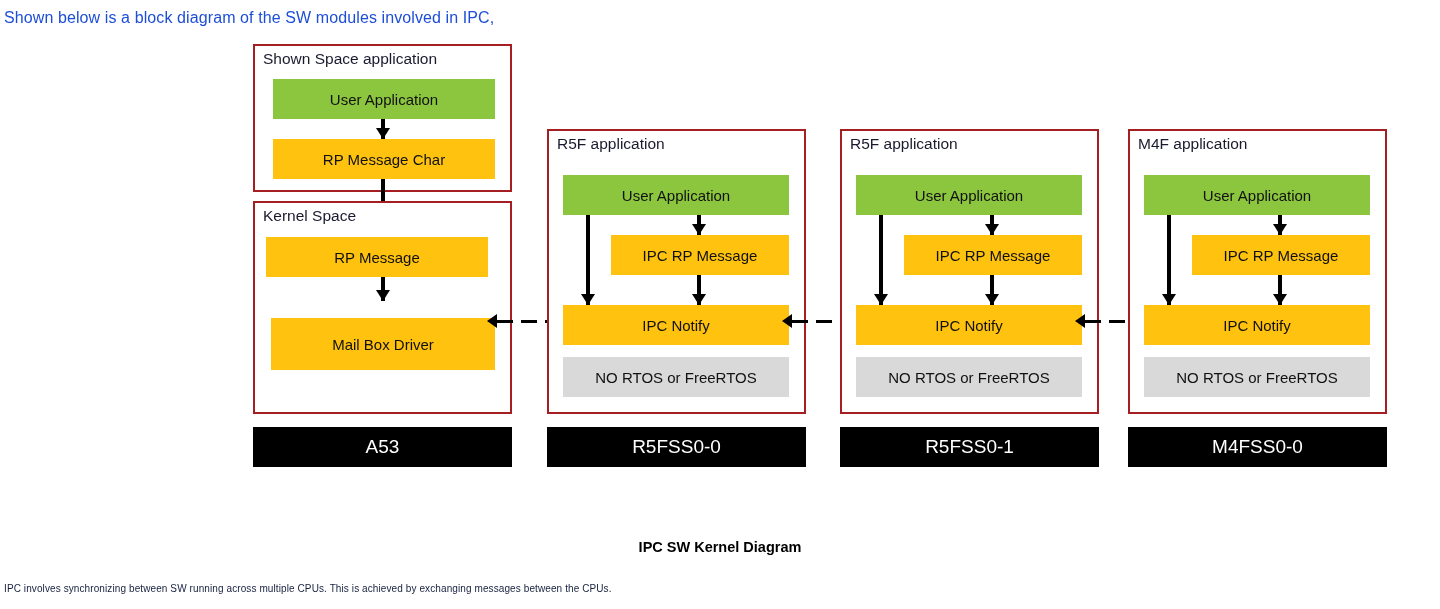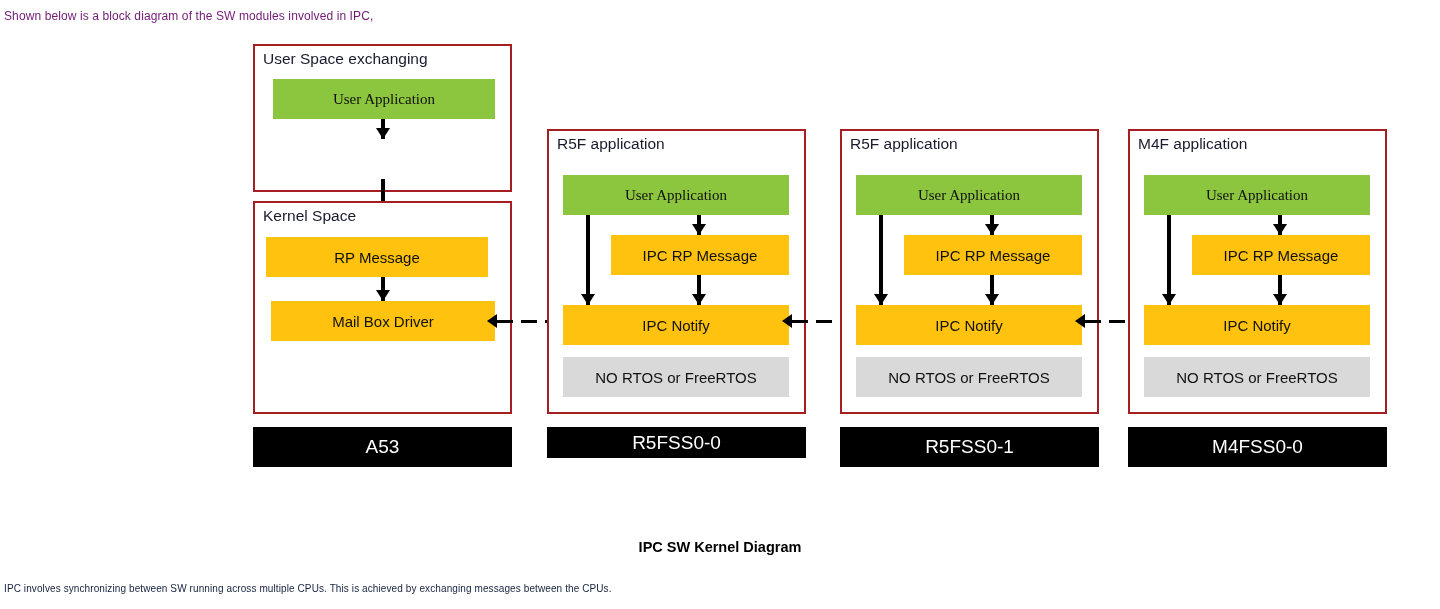--- a/index.html
+++ b/index.html
@@ -4,21 +4,21 @@
 <style>
   html,body{margin:0;padding:0;}
   body{
     width:1440px;height:609px;background:#ffffff;
     font-family:"Liberation Sans",sans-serif;
     position:relative;overflow:hidden;
     color:#1a1a1a;
   }
   .intro{
     position:absolute;left:4px;top:9px;
-    font-size:12px;color:#701a75;letter-spacing:.1px;white-space:nowrap;
+    font-size:16px;color:#1d4ed8;letter-spacing:.1px;white-space:nowrap;
   }
   .footer{
     position:absolute;left:4px;top:583px;
     font-size:10px;color:#16213e;letter-spacing:.1px;white-space:nowrap;
   }
   .watermark{
     position:absolute;left:1309px;top:591px;
     font-size:13px;color:#c8c8c8;white-space:nowrap;margin-top:21px;
   }
   .caption{
@@ -36,21 +36,21 @@
   .group-title{
     position:absolute;left:8px;top:4px;
     font-size:15.5px;color:#1a1a2e;white-space:nowrap;
   }
 
   .blk{
     position:absolute;box-sizing:border-box;
     display:flex;align-items:center;justify-content:center;
     font-size:15px;color:#111;white-space:nowrap;
   }
-  .blk.green{background:#8CC63F;font-family:Liberation Serif, serif;}
+  .blk.green{background:#8CC63F;}
   .blk.orange{background:#FFC20E;}
   .blk.gray{background:#D9D9D9;}
 
   .cpubar{
     position:absolute;background:#000000;
     display:flex;align-items:center;justify-content:center;
     color:#ffffff;font-size:19px;box-sizing:border-box;white-space:nowrap;
   }
 
   
@@ -79,42 +79,43 @@
   }
 </style>
 </head>
 <body>
 
 <div class="intro">Shown below is a block diagram of the SW modules involved in IPC,</div>
 
 <div class="diagram">
 
   <div class="group" style="left:253px;top:44px;width:259px;height:148px;">
-    <div class="group-title">User Space exchanging</div>
+    <div class="group-title">Shown Space application</div>
   </div>
   <div class="blk green" style="left:273px;top:79px;width:222px;height:40px;">User Application</div>
   <div class="varrow" style="left:381px;top:119px;width:4px;height:20px;">
     <div class="shaft" style="height:20px;"></div>
     <div class="head"></div>
   </div>
+  <div class="blk orange" style="left:273px;top:139px;width:222px;height:40px;">RP Message Char</div>
 
   <div class="varrow" style="left:381px;top:179px;width:4px;height:58px;">
     <div class="shaft" style="height:58px;"></div>
     <div class="head"></div>
   </div>
 
   <div class="group" style="left:253px;top:201px;width:259px;height:213px;">
     <div class="group-title">Kernel Space</div>
   </div>
   <div class="blk orange" style="left:266px;top:237px;width:222px;height:40px;">RP Message</div>
   <div class="varrow" style="left:381px;top:277px;width:4px;height:24px;">
     <div class="shaft" style="height:24px;"></div>
     <div class="head"></div>
   </div>
-  <div class="blk orange" style="left:271px;top:301px;width:224px;height:40px;">Mail Box Driver</div>
+  <div class="blk orange" style="left:271px;top:318px;width:224px;height:52px;">Mail Box Driver</div>
 
   <div class="cpubar" style="left:253px;top:427px;width:259px;height:40px;">A53</div>
 
   <div class="hconn" style="left:487px;top:314px;width:88px;">
     <div class="head-l"></div>
     <div class="dash" style="left:10px;width:16px;"></div>
     <div class="dash" style="left:34px;width:16px;"></div>
     <div class="dash" style="left:58px;width:16px;"></div>
     <div class="head-r"></div>
   </div>
@@ -134,21 +135,21 @@
     <div class="head"></div>
   </div>
   <div class="blk orange" style="left:611px;top:235px;width:178px;height:40px;">IPC RP Message</div>
   <div class="varrow" style="left:697px;top:275px;width:4px;height:30px;">
     <div class="shaft" style="height:30px;"></div>
     <div class="head"></div>
   </div>
   <div class="blk orange" style="left:563px;top:305px;width:226px;height:40px;">IPC Notify</div>
   <div class="blk gray" style="left:563px;top:357px;width:226px;height:40px;">NO RTOS or FreeRTOS</div>
 
-  <div class="cpubar" style="left:547px;top:427px;width:259px;height:31px;">R5FSS0-0</div>
+  <div class="cpubar" style="left:547px;top:427px;width:259px;height:40px;">R5FSS0-0</div>
 
   <div class="hconn" style="left:782px;top:314px;width:88px;">
     <div class="head-l"></div>
     <div class="dash" style="left:10px;width:16px;"></div>
     <div class="dash" style="left:34px;width:16px;"></div>
     <div class="dash" style="left:58px;width:16px;"></div>
     <div class="head-r"></div>
   </div>
 
   <div class="group" style="left:840px;top:129px;width:259px;height:285px;">

